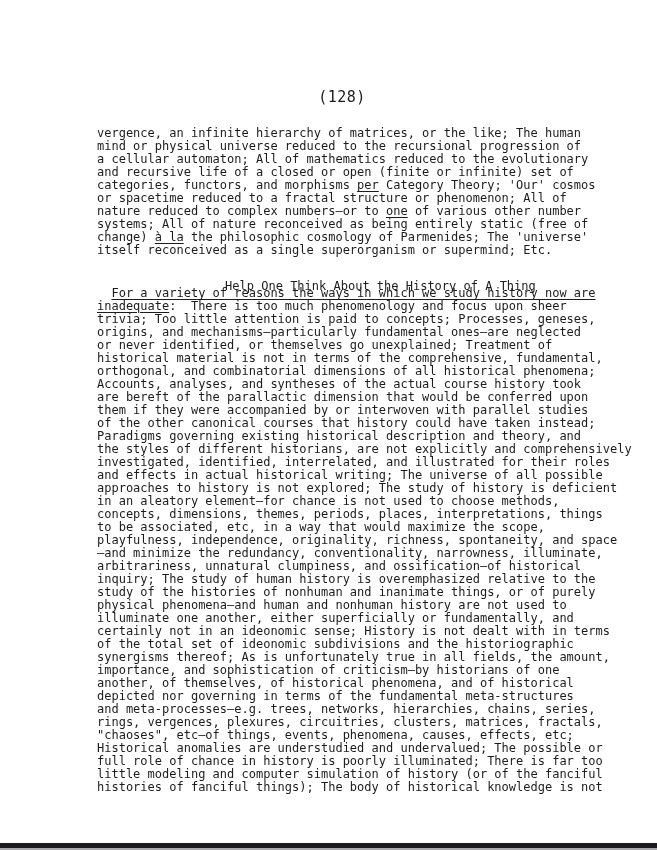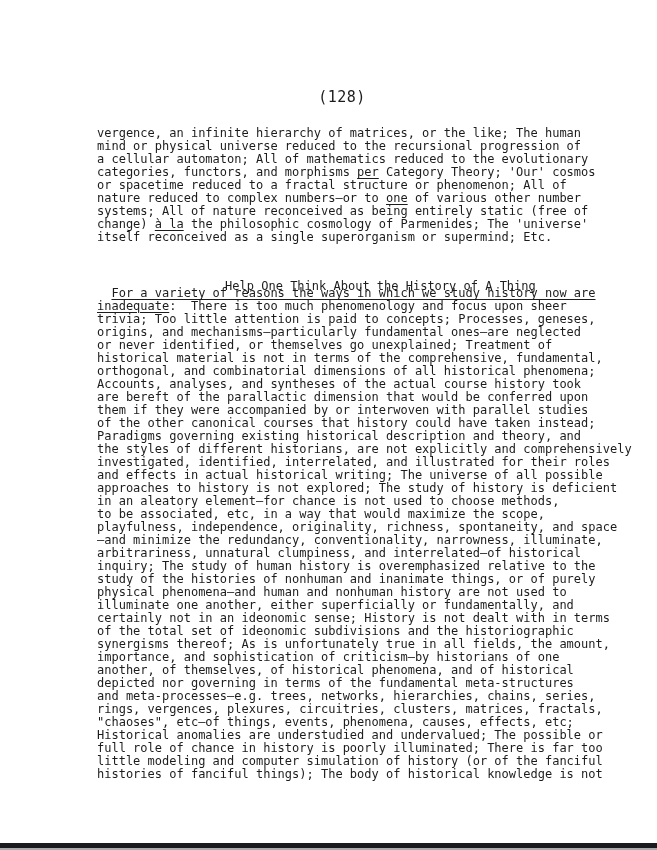--- a/index.html
+++ b/index.html
@@ -80,20 +80,21 @@
 <div class="page">
 
   <div class="page-number-row">
     <span class="txt">(128)</span>
   </div>
 
   <div class="body-text para-1">
       <div class="line"><span>vergence, an infinite hierarchy of matrices, or the like; The human</span></div>
       <div class="line"><span>mind or physical universe reduced to the recursional progression of</span></div>
       <div class="line"><span>a cellular automaton; All of mathematics reduced to the evolutionary</span></div>
+      <div class="line"><span>and recursive life of a closed or open (finite or infinite) set of</span></div>
       <div class="line"><span>categories, functors, and morphisms </span><span class="u">per</span><span> Category Theory; 'Our' cosmos</span></div>
       <div class="line"><span>or spacetime reduced to a fractal structure or phenomenon; All of</span></div>
       <div class="line"><span>nature reduced to complex numbers—or to </span><span class="u">one</span><span> of various other number</span></div>
       <div class="line"><span>systems; All of nature reconceived as being entirely static (free of</span></div>
       <div class="line"><span>change) </span><span class="u">à la</span><span> the philosophic cosmology of Parmenides; The 'universe'</span></div>
       <div class="line"><span>itself reconceived as a single superorganism or supermind; Etc.</span></div>
     </div>
 
   <div class="heading-row">
     <span class="txt">Help One Think About the History of A Thing</span>
@@ -110,24 +111,25 @@
       <div class="line"><span>Accounts, analyses, and syntheses of the actual course history took</span></div>
       <div class="line"><span>are bereft of the parallactic dimension that would be conferred upon</span></div>
       <div class="line"><span>them if they were accompanied by or interwoven with parallel studies</span></div>
       <div class="line"><span>of the other canonical courses that history could have taken instead;</span></div>
       <div class="line"><span>Paradigms governing existing historical description and theory, and</span></div>
       <div class="line"><span>the styles of different historians, are not explicitly and comprehensively</span></div>
       <div class="line"><span>investigated, identified, interrelated, and illustrated for their roles</span></div>
       <div class="line"><span>and effects in actual historical writing; The universe of all possible</span></div>
       <div class="line"><span>approaches to history is not explored; The study of history is deficient</span></div>
       <div class="line"><span>in an aleatory element—for chance is not used to choose methods,</span></div>
+      <div class="line"><span>concepts, dimensions, themes, periods, places, interpretations, things</span></div>
       <div class="line"><span>to be associated, etc, in a way that would maximize the scope,</span></div>
       <div class="line"><span>playfulness, independence, originality, richness, spontaneity, and space</span></div>
       <div class="line"><span>—and minimize the redundancy, conventionality, narrowness, illuminate,</span></div>
-      <div class="line"><span>arbitrariness, unnatural clumpiness, and interrelated—of historical</span></div>
+      <div class="line"><span>arbitrariness, unnatural clumpiness, and ossification—of historical</span></div>
       <div class="line"><span>inquiry; The study of human history is overemphasized relative to the</span></div>
       <div class="line"><span>study of the histories of nonhuman and inanimate things, or of purely</span></div>
       <div class="line"><span>physical phenomena—and human and nonhuman history are not used to</span></div>
       <div class="line"><span>illuminate one another, either superficially or fundamentally, and</span></div>
       <div class="line"><span>certainly not in an ideonomic sense; History is not dealt with in terms</span></div>
       <div class="line"><span>of the total set of ideonomic subdivisions and the historiographic</span></div>
       <div class="line"><span>synergisms thereof; As is unfortunately true in all fields, the amount,</span></div>
       <div class="line"><span>importance, and sophistication of criticism—by historians of one</span></div>
       <div class="line"><span>another, of themselves, of historical phenomena, and of historical</span></div>
       <div class="line"><span>depicted nor governing in terms of the fundamental meta-structures</span></div>

